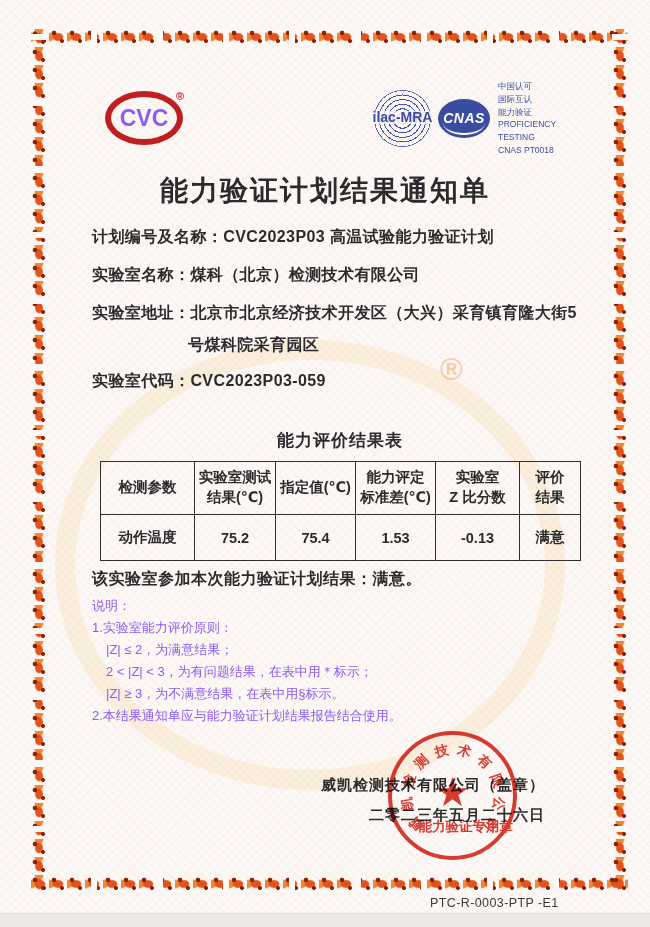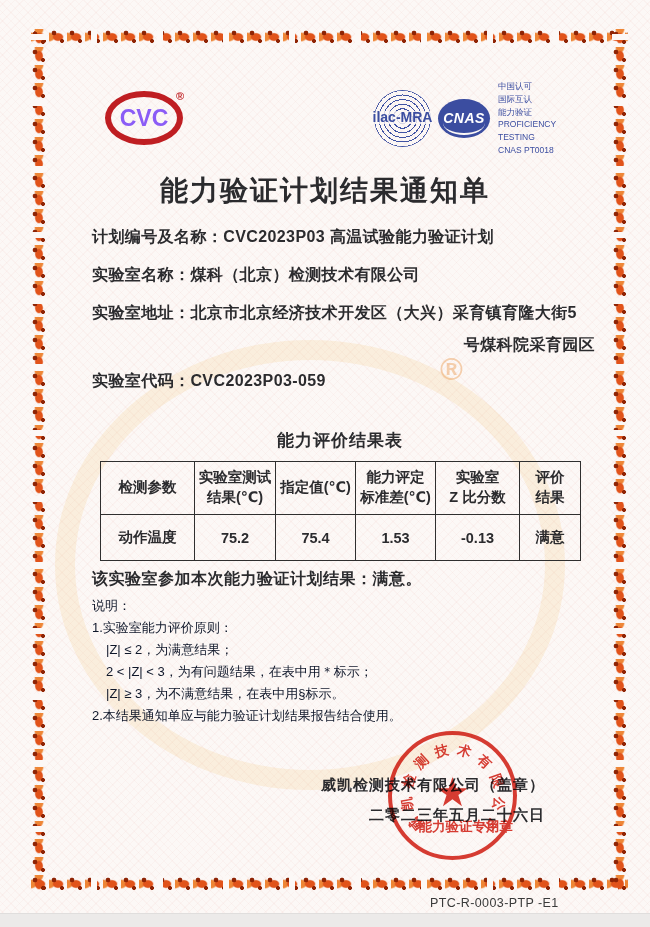--- a/index.html
+++ b/index.html
@@ -66,31 +66,31 @@
     display:flex;align-items:center;justify-content:center;overflow:hidden;}
   .cnas-label{color:#fff;font-weight:800;font-style:italic;font-size:14px;letter-spacing:.5px;z-index:1;}
   .cnas-swoosh{position:absolute;left:5px;right:5px;bottom:3px;height:22px;border-bottom:2px solid #fcf8f6;border-radius:50%;}
   .accred{width:94px;font-size:8.5px;line-height:1.5;color:#3b4da0;font-weight:400;flex:0 0 auto;}
 
   .page-title{position:absolute;left:0;right:0;top:172px;text-align:center;font-size:28px;font-weight:700;
     letter-spacing:2px;z-index:2;}
 
   .fields{position:absolute;left:92px;top:228px;right:55px;z-index:2;font-size:16px;font-weight:600;letter-spacing:.4px;}
   .field-line{margin-bottom:20px;line-height:18px;}
-  .field-cont{margin:-6px 0 18px 96px;line-height:18px;text-align:right;}
+  .field-cont{margin:-6px 0 18px 96px;line-height:18px;}
 
   .tbl-wrap{position:absolute;left:88px;top:429px;width:480px;z-index:2;margin-left:12px;}
   .tbl-title{text-align:center;font-size:17px;font-weight:700;letter-spacing:1px;margin-bottom:9px;}
   table{border-collapse:collapse;table-layout:fixed;width:480px;background:transparent;}
   th,td{border:1.6px solid #2f2f2f;text-align:center;vertical-align:middle;padding:0;}
   th{height:52px;font-size:14.5px;font-weight:600;white-space:pre-line;line-height:1.35;}
   td{height:45px;font-size:14.5px;font-weight:600;}
 
   .conclusion{position:absolute;left:92px;top:569px;font-size:16px;font-weight:700;letter-spacing:.5px;z-index:2;}
-  .notes{position:absolute;left:92px;top:595px;z-index:2;font-size:13px;line-height:22px;color:#0f172a;}
+  .notes{position:absolute;left:92px;top:595px;z-index:2;font-size:13px;line-height:22px;color:#8b5cf6;}
   .notes .crit{padding-left:14px;}
 
   .sig{position:absolute;right:105px;top:770px;text-align:right;font-size:15px;font-weight:600;
     line-height:30px;letter-spacing:1px;z-index:2;}
 
   .stamp{position:absolute;left:388px;top:731px;width:121px;height:121px;border-radius:50%;
     border:4px solid #d5281e;z-index:3;mix-blend-mode:multiply;opacity:.9;}
   .stamp-ring{position:absolute;inset:0;}
   .stamp-ring span{position:absolute;left:50%;top:50%;width:16px;height:16px;margin:-8px 0 0 -8px;
     text-align:center;font-size:13.5px;font-weight:700;color:#d5281e;line-height:16px;}

